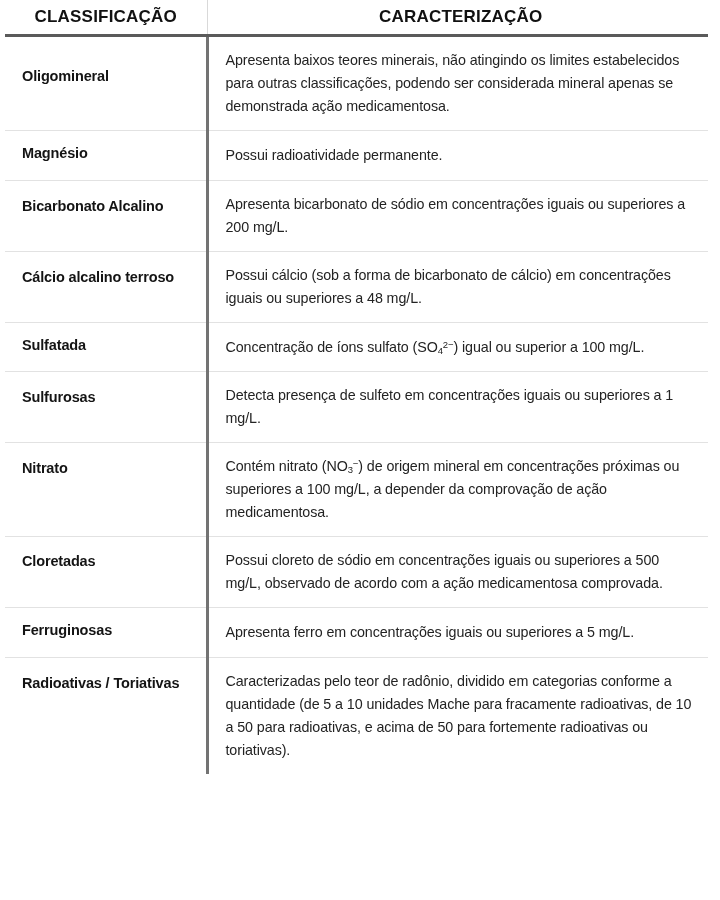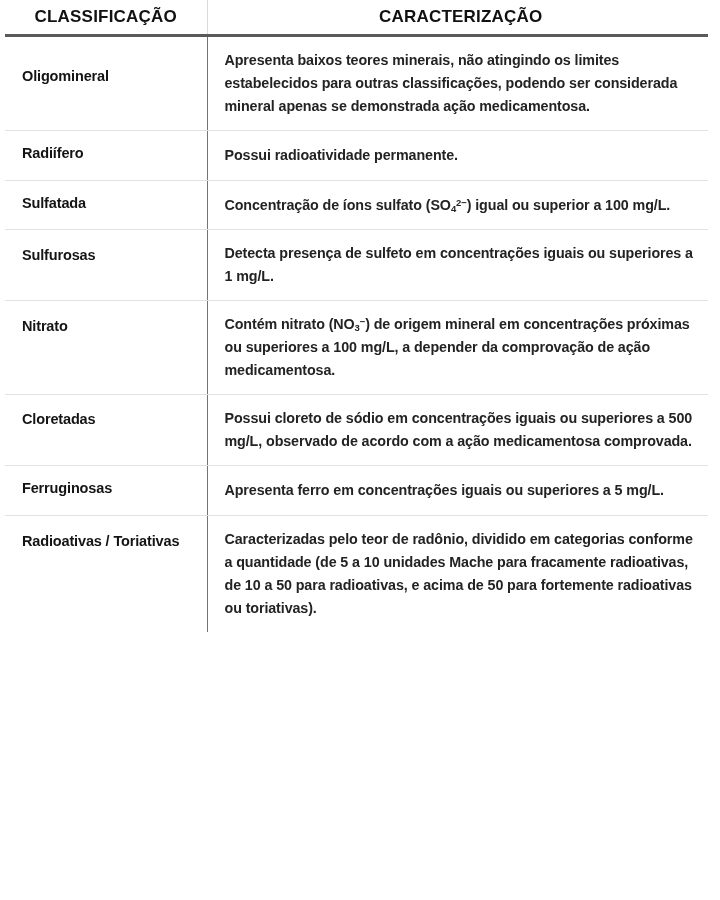--- a/index.html
+++ b/index.html
@@ -59,36 +59,36 @@
 
   
   tbody td {
     padding: 0;
     vertical-align: top;
     border-bottom: 1px solid #e2e2e2;
   }
   tbody tr:last-child td { border-bottom: 0; }
 
   td.cell-class {
-    border-right: 1px solid #737373;
+    border-right: 3px solid #737373;
   }
 
   .class-label {
     font-family: "Liberation Sans", sans-serif;
     font-weight: bold;
     font-size: 14.5px;
     line-height: 19px;
     color: #141414;
     padding: 16px 8px 14px 17px;
     letter-spacing: -0.15px;
   }
 
   .charac-text {
     font-family: "Liberation Sans", sans-serif;
-    font-weight: bold;
+    font-weight: normal;
     font-size: 14.3px;
     line-height: 23px;
     color: #232323;
     padding: 12px 14px 12px 17px;
     letter-spacing: -0.1px;
   }
 
   .charac-text sub,
   .charac-text sup {
     font-size: 9.5px;
@@ -138,24 +138,40 @@
         <tr class="data-row" data-row="0">
           <td class="cell-class">
             <div class="class-label">Oligomineral</div>
           </td>
           <td class="cell-charac">
             <div class="charac-text">Apresenta baixos teores minerais, não atingindo os limites estabelecidos para outras classificações, podendo ser considerada mineral apenas se demonstrada ação medicamentosa.</div>
           </td>
         </tr>
         <tr class="data-row" data-row="1">
           <td class="cell-class">
-            <div class="class-label">Radiífero</div>
+            <div class="class-label">Magnésio</div>
           </td>
           <td class="cell-charac">
             <div class="charac-text">Possui radioatividade permanente.</div>
+          </td>
+        </tr>
+        <tr class="data-row" data-row="2">
+          <td class="cell-class">
+            <div class="class-label">Bicarbonato Alcalino</div>
+          </td>
+          <td class="cell-charac">
+            <div class="charac-text">Apresenta bicarbonato de sódio em concentrações iguais ou superiores a 200 mg/L.</div>
+          </td>
+        </tr>
+        <tr class="data-row" data-row="4">
+          <td class="cell-class">
+            <div class="class-label">Cálcio alcalino terroso</div>
+          </td>
+          <td class="cell-charac">
+            <div class="charac-text">Possui cálcio (sob a forma de bicarbonato de cálcio) em concentrações iguais ou superiores a 48 mg/L.</div>
           </td>
         </tr>
         <tr class="data-row" data-row="6">
           <td class="cell-class">
             <div class="class-label">Sulfatada</div>
           </td>
           <td class="cell-charac">
             <div class="charac-text">Concentração de íons sulfato (SO<sub>4</sub><sup>2−</sup>) igual ou superior a 100 mg/L.</div>
           </td>
         </tr>

